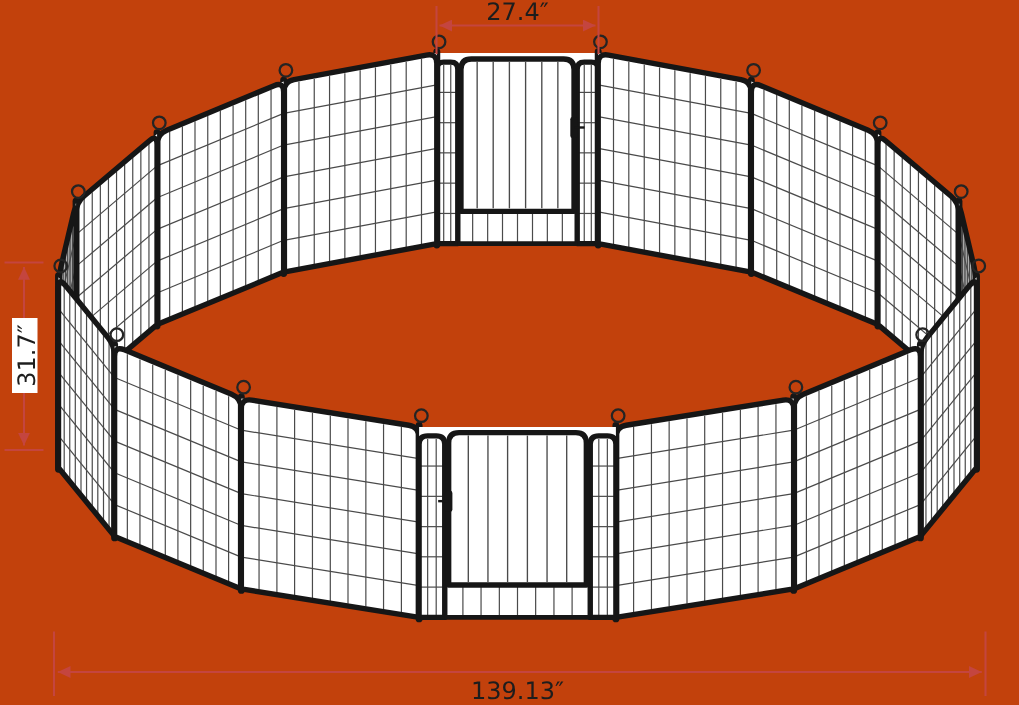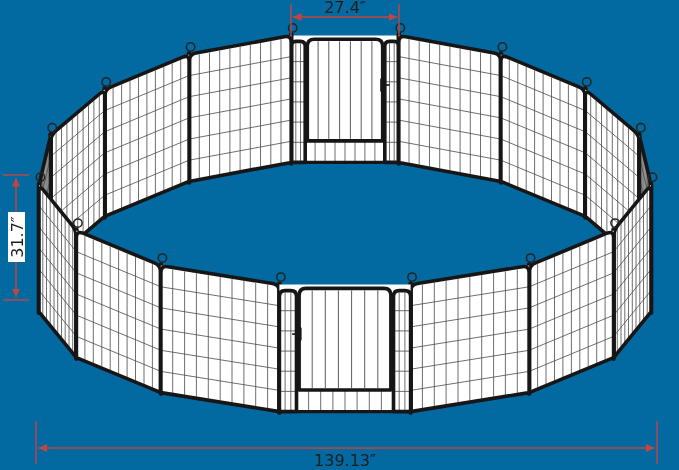--- a/index.html
+++ b/index.html
@@ -1,16 +1,16 @@
 <!DOCTYPE html>
 <html><head>
 <meta charset="utf-8">
 <style>
   html,body{margin:0;padding:0;background:#ffffff;}
-  .stage{width:679px;height:470px;position:relative;background:#0369a1;overflow:hidden;}
+  .stage{width:679px;height:470px;position:relative;background:#c2410c;overflow:hidden;}
   #scene{display:block;}
   .dim-text{font-family:"DejaVu Sans","Liberation Sans",sans-serif;font-size:16px;}
 </style>
 </head>
 <body>
 
 <div class="stage">
   <svg id="scene" viewBox="0 0 679 470" width="679" height="470">
     <defs>
       <marker id="arr" markerWidth="9" markerHeight="8" refX="8.5" refY="4" orient="auto-start-reverse" markerUnits="userSpaceOnUse">

